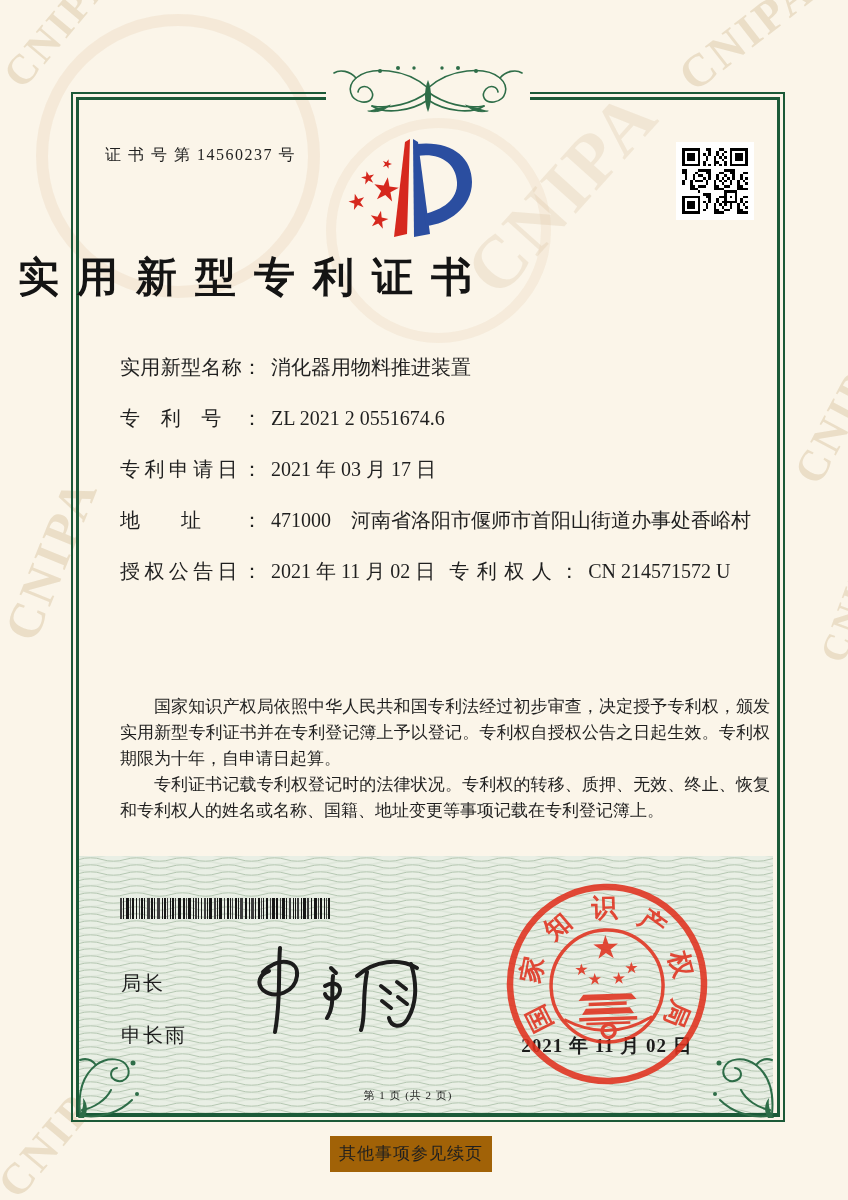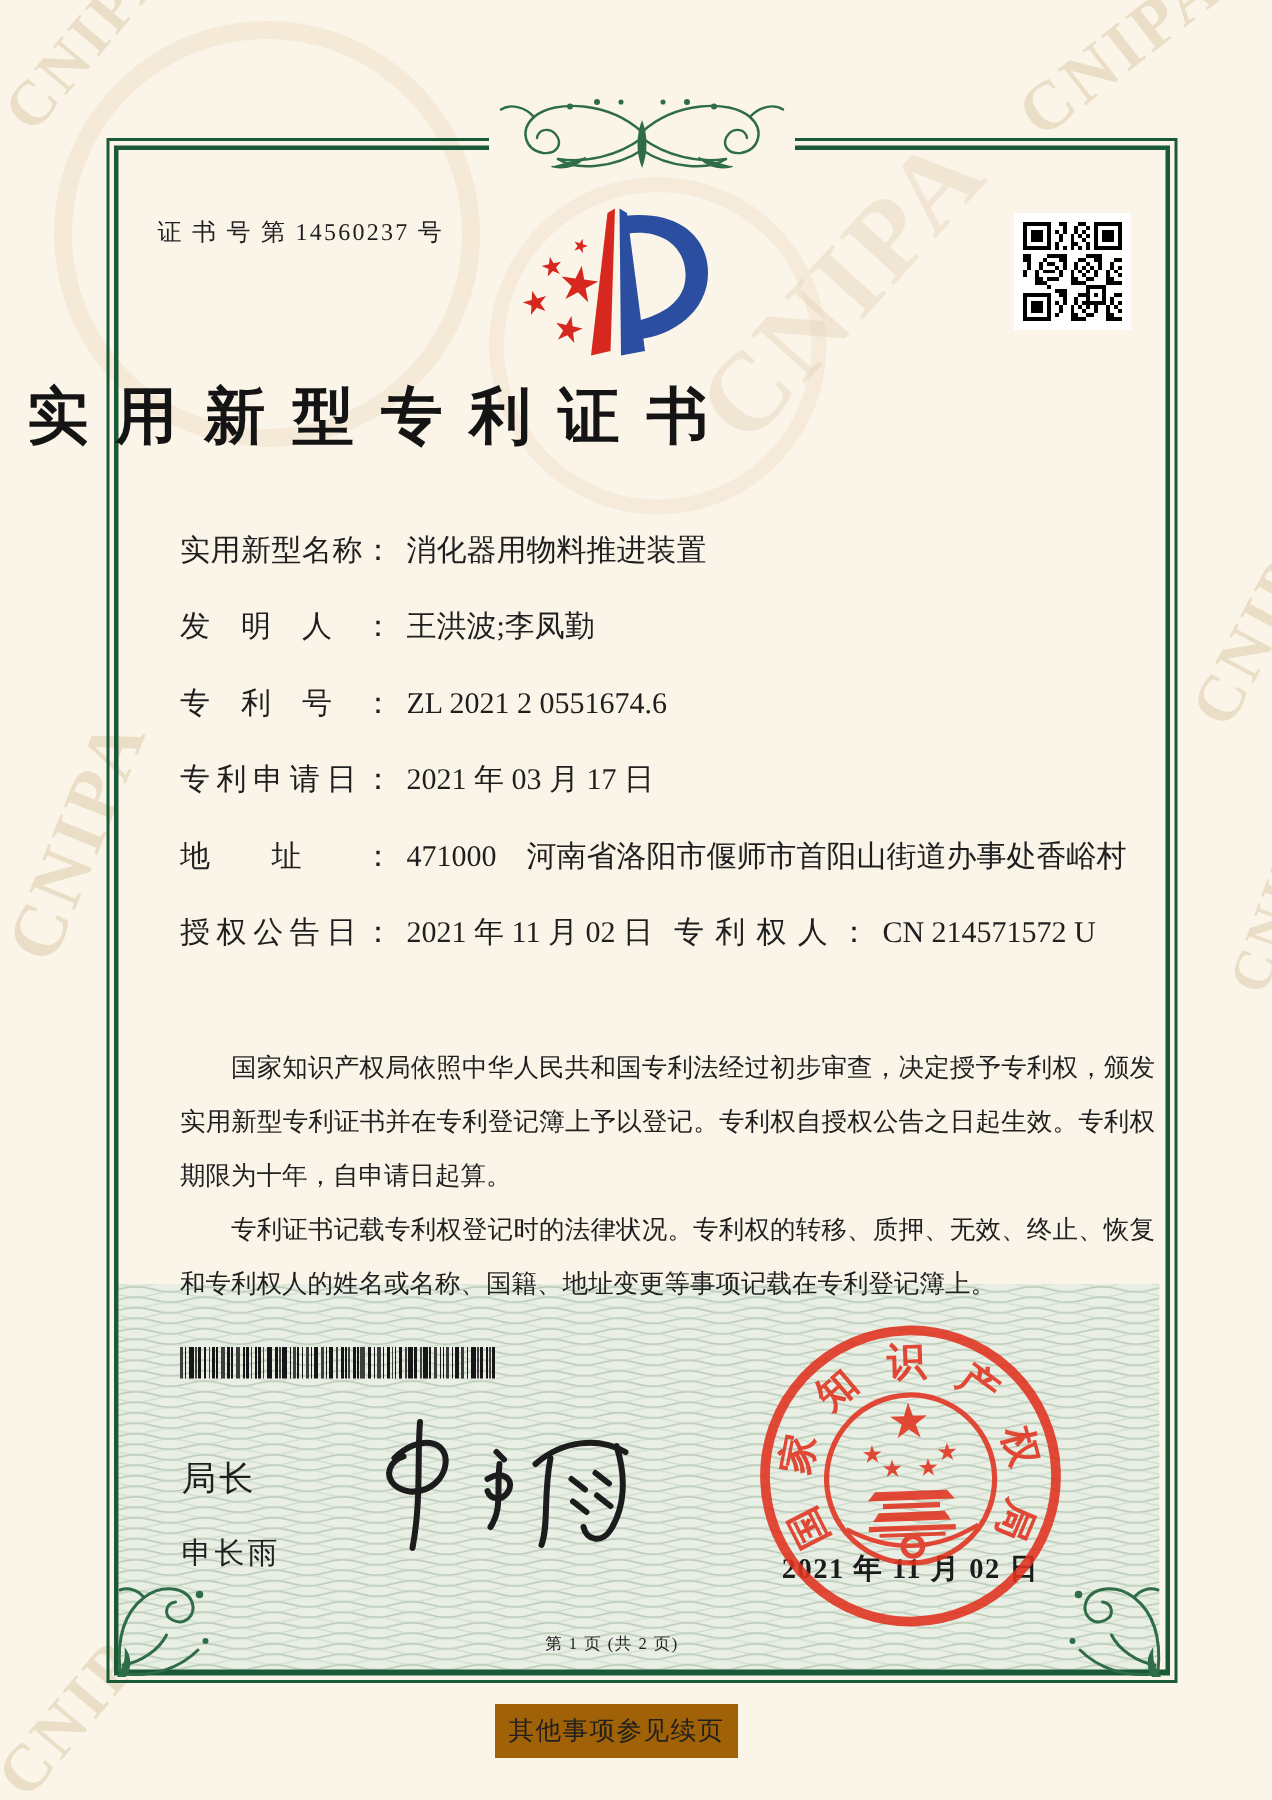--- a/index.html
+++ b/index.html
@@ -50,26 +50,26 @@
   .frow{height:21px;margin-bottom:30px;font-size:20px;line-height:22px;white-space:nowrap;}
   .flabel{
     display:inline-block;width:142px;text-align:justify;text-align-last:justify;
     -moz-text-align-last:justify;vertical-align:top;
   }
   .flabel2{width:130px;margin-left:14px;}
   .fvalue{margin-left:9px;white-space:nowrap;}
   
   .body-text{
     position:absolute;left:120px;top:694px;width:650px;z-index:2;
-    font-size:17px;line-height:36px;text-align:justify;
+    font-size:17px;line-height:26px;text-align:justify;
   }
   .body-text p{margin:0;text-indent:2em;}
   
   .barcode{position:absolute;left:120px;top:898px;z-index:2;}
-  .officer-title{position:absolute;left:121px;top:970px;font-size:23px;letter-spacing:2px;z-index:2;}
+  .officer-title{position:absolute;left:121px;top:970px;font-size:20px;letter-spacing:2px;z-index:2;}
   .officer-name{position:absolute;left:121px;top:1006px;font-size:20px;letter-spacing:2px;z-index:2;margin-top:16px;}
   .signature{position:absolute;left:245px;top:942px;z-index:3;}
   .seal-date{
     position:absolute;left:502px;top:1033px;width:210px;text-align:center;
     font-size:19px;font-weight:bold;letter-spacing:1px;color:#1c1c1c;z-index:2;
   }
   .seal{position:absolute;left:501px;top:878px;z-index:3;transform:rotate(-2deg);opacity:.95;}
   .page-info{
     position:absolute;left:408px;top:1088px;transform:translateX(-50%);
     font-size:11px;letter-spacing:1px;z-index:2;white-space:nowrap;
@@ -355,23 +355,20 @@
       </svg>
   </div>
 
   <div class="title">实用新型专利证书</div>
 
   <div class="fields">
     <div class="frow">
       <span class="flabel">实用新型名称：</span><span class="fvalue">消化器用物料推进装置</span>
     </div>
     <div class="frow">
-      <span class="flabel">发明人：</span><span class="fvalue">王洪波;李凤勤</span>
-    </div>
-    <div class="frow">
       <span class="flabel">专利号：</span><span class="fvalue">ZL 2021 2 0551674.6</span>
     </div>
     <div class="frow">
       <span class="flabel">专利申请日：</span><span class="fvalue">2021 年 03 月 17 日</span>
     </div>
     <div class="frow">
       <span class="flabel">地址：</span><span class="fvalue">471000　河南省洛阳市偃师市首阳山街道办事处香峪村</span>
     </div>
     <div class="frow">
       <span class="flabel">授权公告日：</span><span class="fvalue">2021 年 11 月 02 日</span><span class="flabel flabel2">专利权人：</span><span class="fvalue">CN 214571572 U</span>

